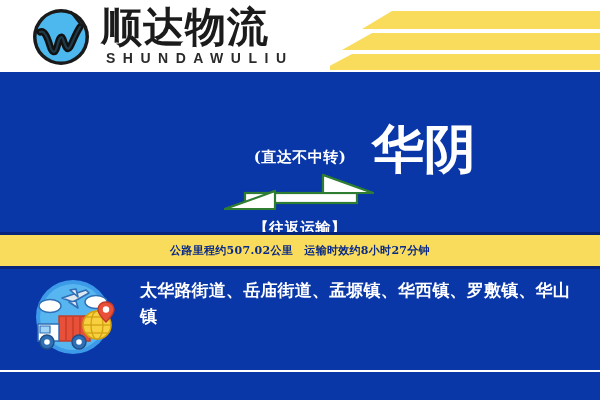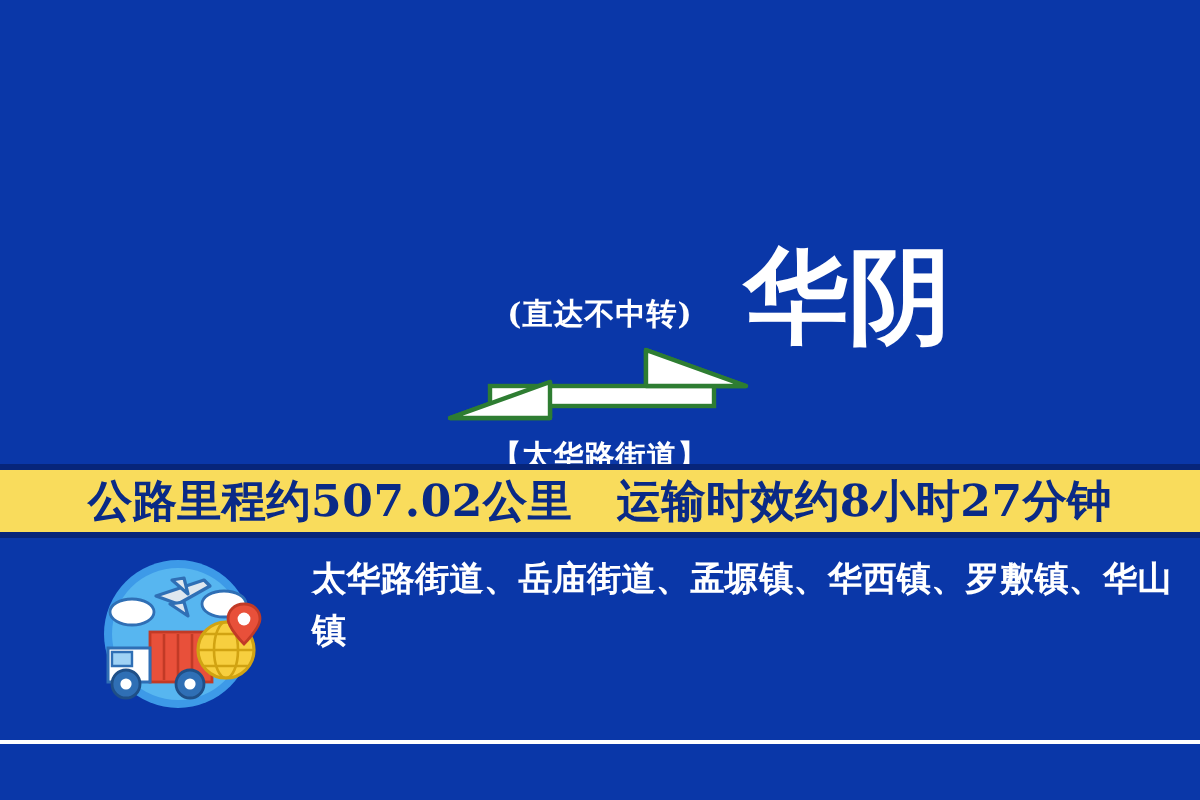--- a/index.html
+++ b/index.html
@@ -129,30 +129,30 @@
     width: 600px;
     height: 31px;
     background: #f9dc5c;
     display: flex;
     align-items: center;
     justify-content: center;
   }
   .band-text {
     font-family: "DejaVu Serif", "Liberation Serif", serif;
     font-weight: bold;
-    font-size: 22px;
+    font-size: 11px;
     color: #0a2a86;
     letter-spacing: 0.3px;
     white-space: nowrap;
   }
 
   
   .areas {
     position: absolute;
-    left: 16px;
+    left: 0;
     top: 269px;
     width: 580px;
     height: 100px;
     background: #0a37a8;
   }
   .areas-icon {
     position: absolute;
     left: 26px;
     top: 9px;
     width: 94px;
@@ -185,40 +185,64 @@
     width: 600px;
     height: 28px;
     background: #0a37a8;
   }
 </style>
 </head>
 <body>
 
 <div id="banner">
 
+  <div class="header">
+
+    <div class="logo-mark">
+      <svg width="62" height="62" viewBox="0 0 62 62">
+        <circle cx="31" cy="31" r="28" fill="#1a1a1a"></circle>
+        <circle cx="31" cy="31" r="24.5" fill="#4db8ee"></circle>
+        <path d="M10 26 C14 24 17 30 20 40 C22 47 25 48 27 41 C29 33 31 28 33 33 C35 39 37 46 40 41 C43 35 46 27 50 21" fill="none" stroke="#111111" stroke-width="7" stroke-linecap="round" stroke-linejoin="round"></path>
+        <path d="M10 26 C14 24 17 30 20 40 C22 47 25 48 27 41 C29 33 31 28 33 33 C35 39 37 46 40 41 C43 35 46 27 50 21" fill="none" stroke="#4db8ee" stroke-width="2.2" stroke-linecap="round" stroke-linejoin="round" opacity="0.25"></path>
+        <path d="M41 6 L52 20" stroke="#1a1a1a" stroke-width="2.4" fill="none" stroke-linecap="round"></path>
+      </svg>
+    </div>
+
+    <div class="logo-text-cn">顺达物流</div>
+
+    <div class="logo-text-en">SHUNDAWULIU</div>
+
+    <div class="stripes">
+      <svg width="270" height="72" viewBox="0 0 270 72">
+        <polygon points="62,11 270,11 270,29 32,29" fill="#f9dc5c"></polygon>
+        <polygon points="42,33 270,33 270,50 12,50" fill="#f9dc5c"></polygon>
+        <polygon points="22,54 270,54 270,70 -8,70" fill="#f9dc5c"></polygon>
+      </svg>
+    </div>
+  </div>
 
   <div class="main"></div>
 
 
   <div class="city city-to">华阴</div>
 
   <div class="route-mid">
     <div class="route-note-top">(直达不中转)</div>
 
     <div class="arrow-wrap">
       <svg width="190" height="44" viewBox="0 0 190 44">
         <polygon points="118,2 168,20 118,20" fill="#ffffff" stroke="#2e7d32" stroke-width="2.2" stroke-linejoin="round"></polygon>
         <polygon points="20,36 70,18 70,36" fill="#ffffff" stroke="#2e7d32" stroke-width="2.2" stroke-linejoin="round"></polygon>
         <rect x="40" y="20" width="112" height="10" fill="#ffffff" stroke="#2e7d32" stroke-width="2.2"></rect>
         <polygon points="118,2 168,20 118,20" fill="#ffffff" stroke="#2e7d32" stroke-width="2.2" stroke-linejoin="round"></polygon>
         <polygon points="20,36 70,18 70,36" fill="#ffffff" stroke="#2e7d32" stroke-width="2.2" stroke-linejoin="round"></polygon>
       </svg>
     </div>
 
-    <div class="route-note-bottom">【太华路街道】</div>
+    <div class="route-note-bottom">【往返运输】</div>
   </div>
 
   <div class="band-top-rule"></div>
   <div class="band">
     <div class="band-text">公路里程约507.02公里　运输时效约8小时27分钟</div>
   </div>
   <div class="band-bottom-rule"></div>
 
   <div class="areas">
 

